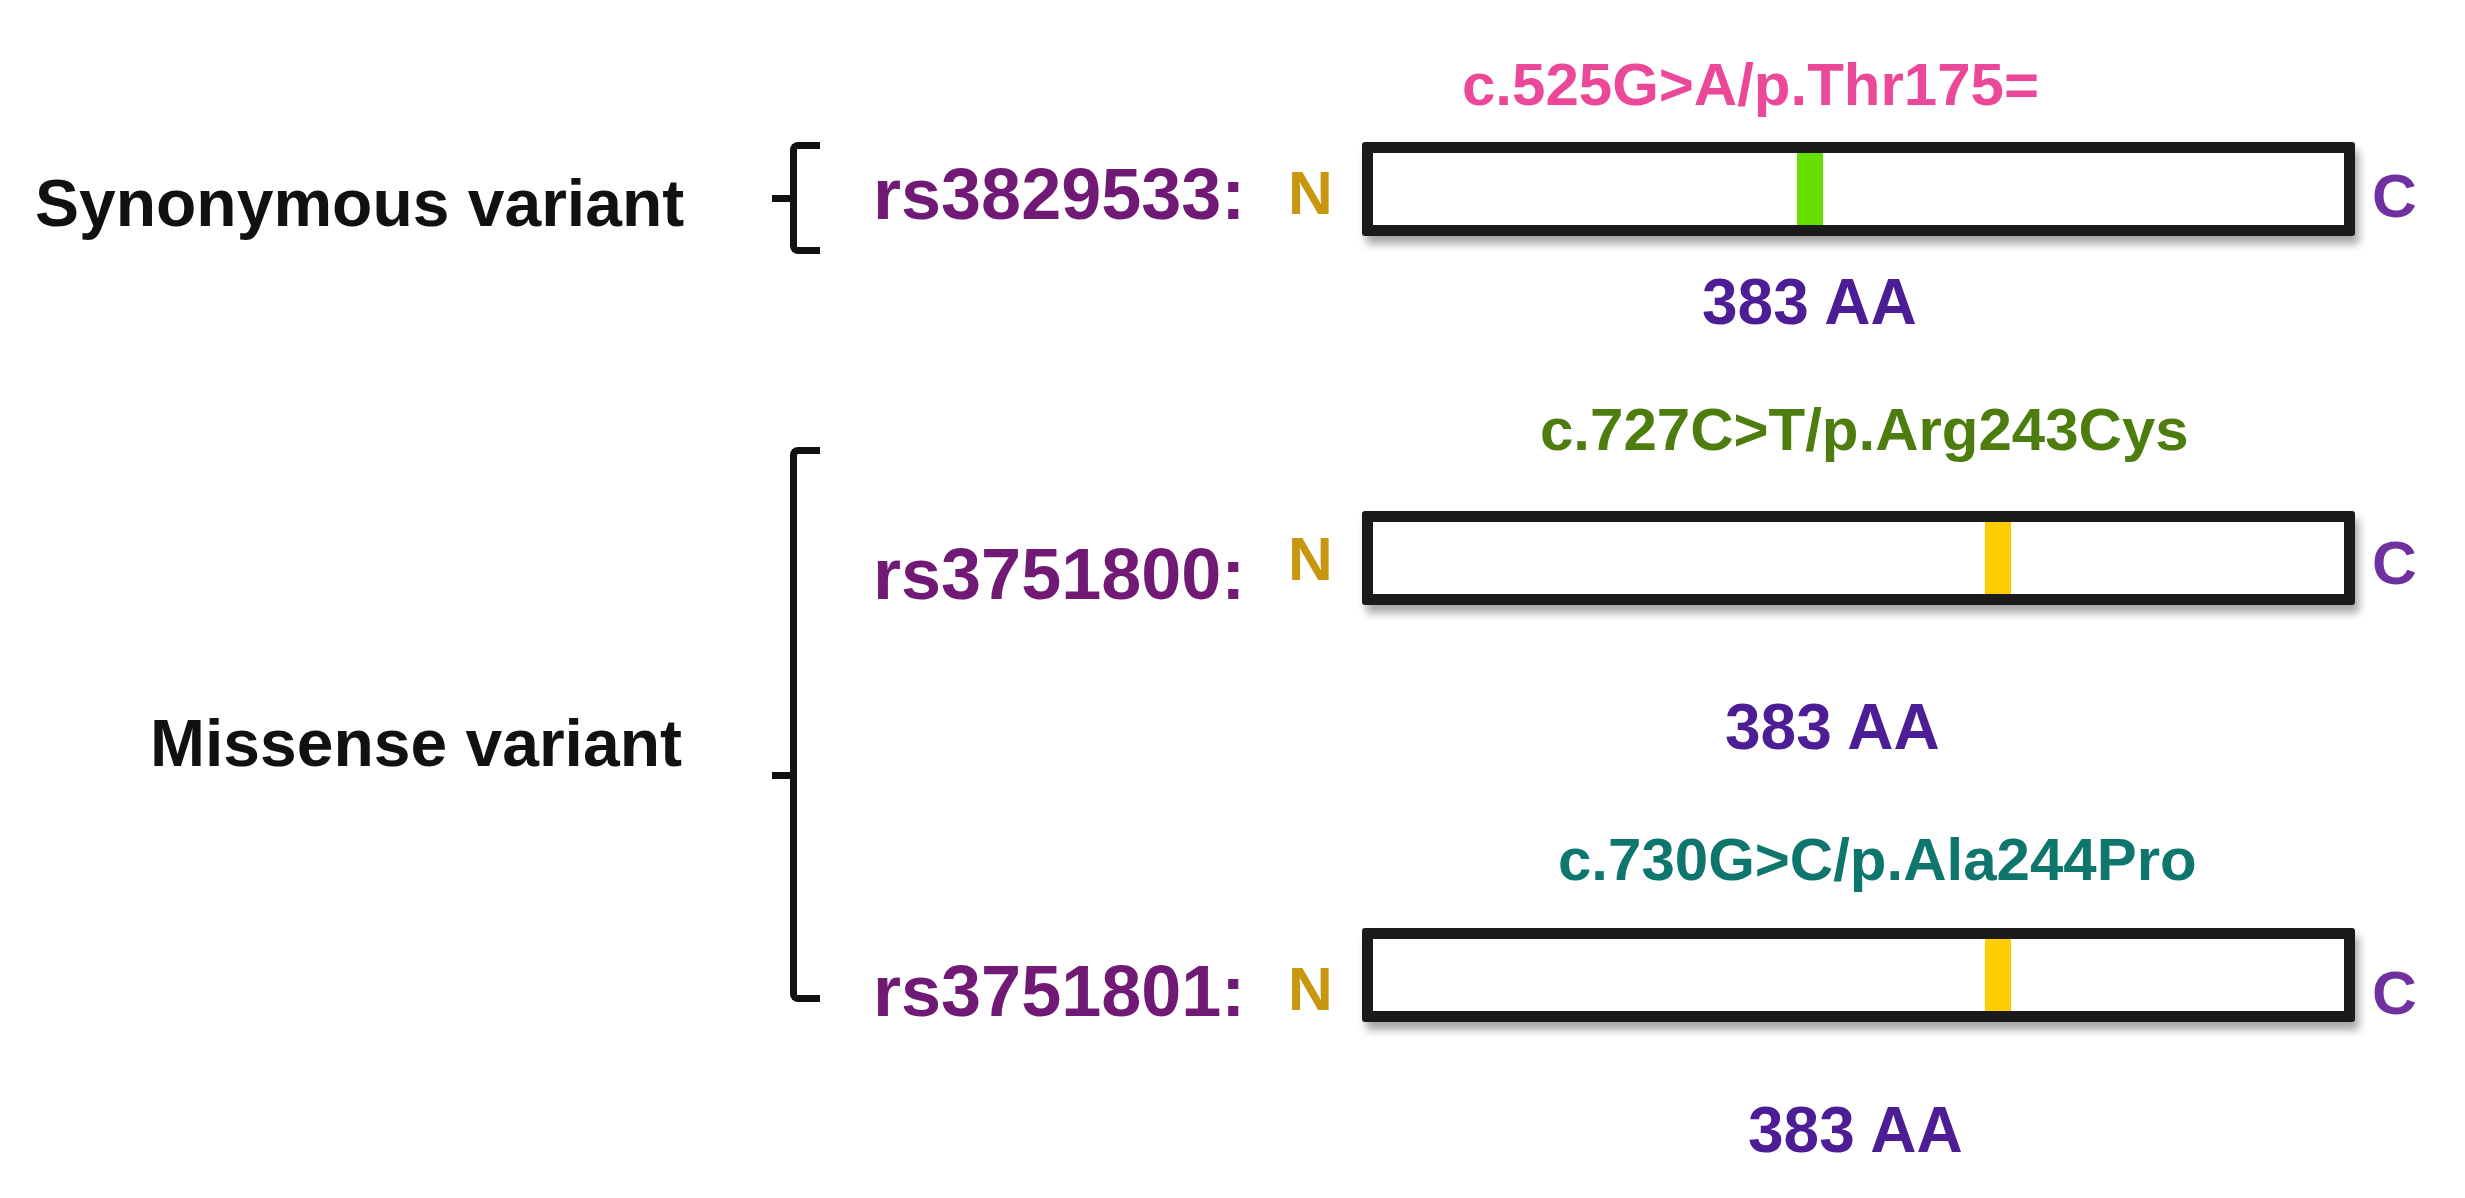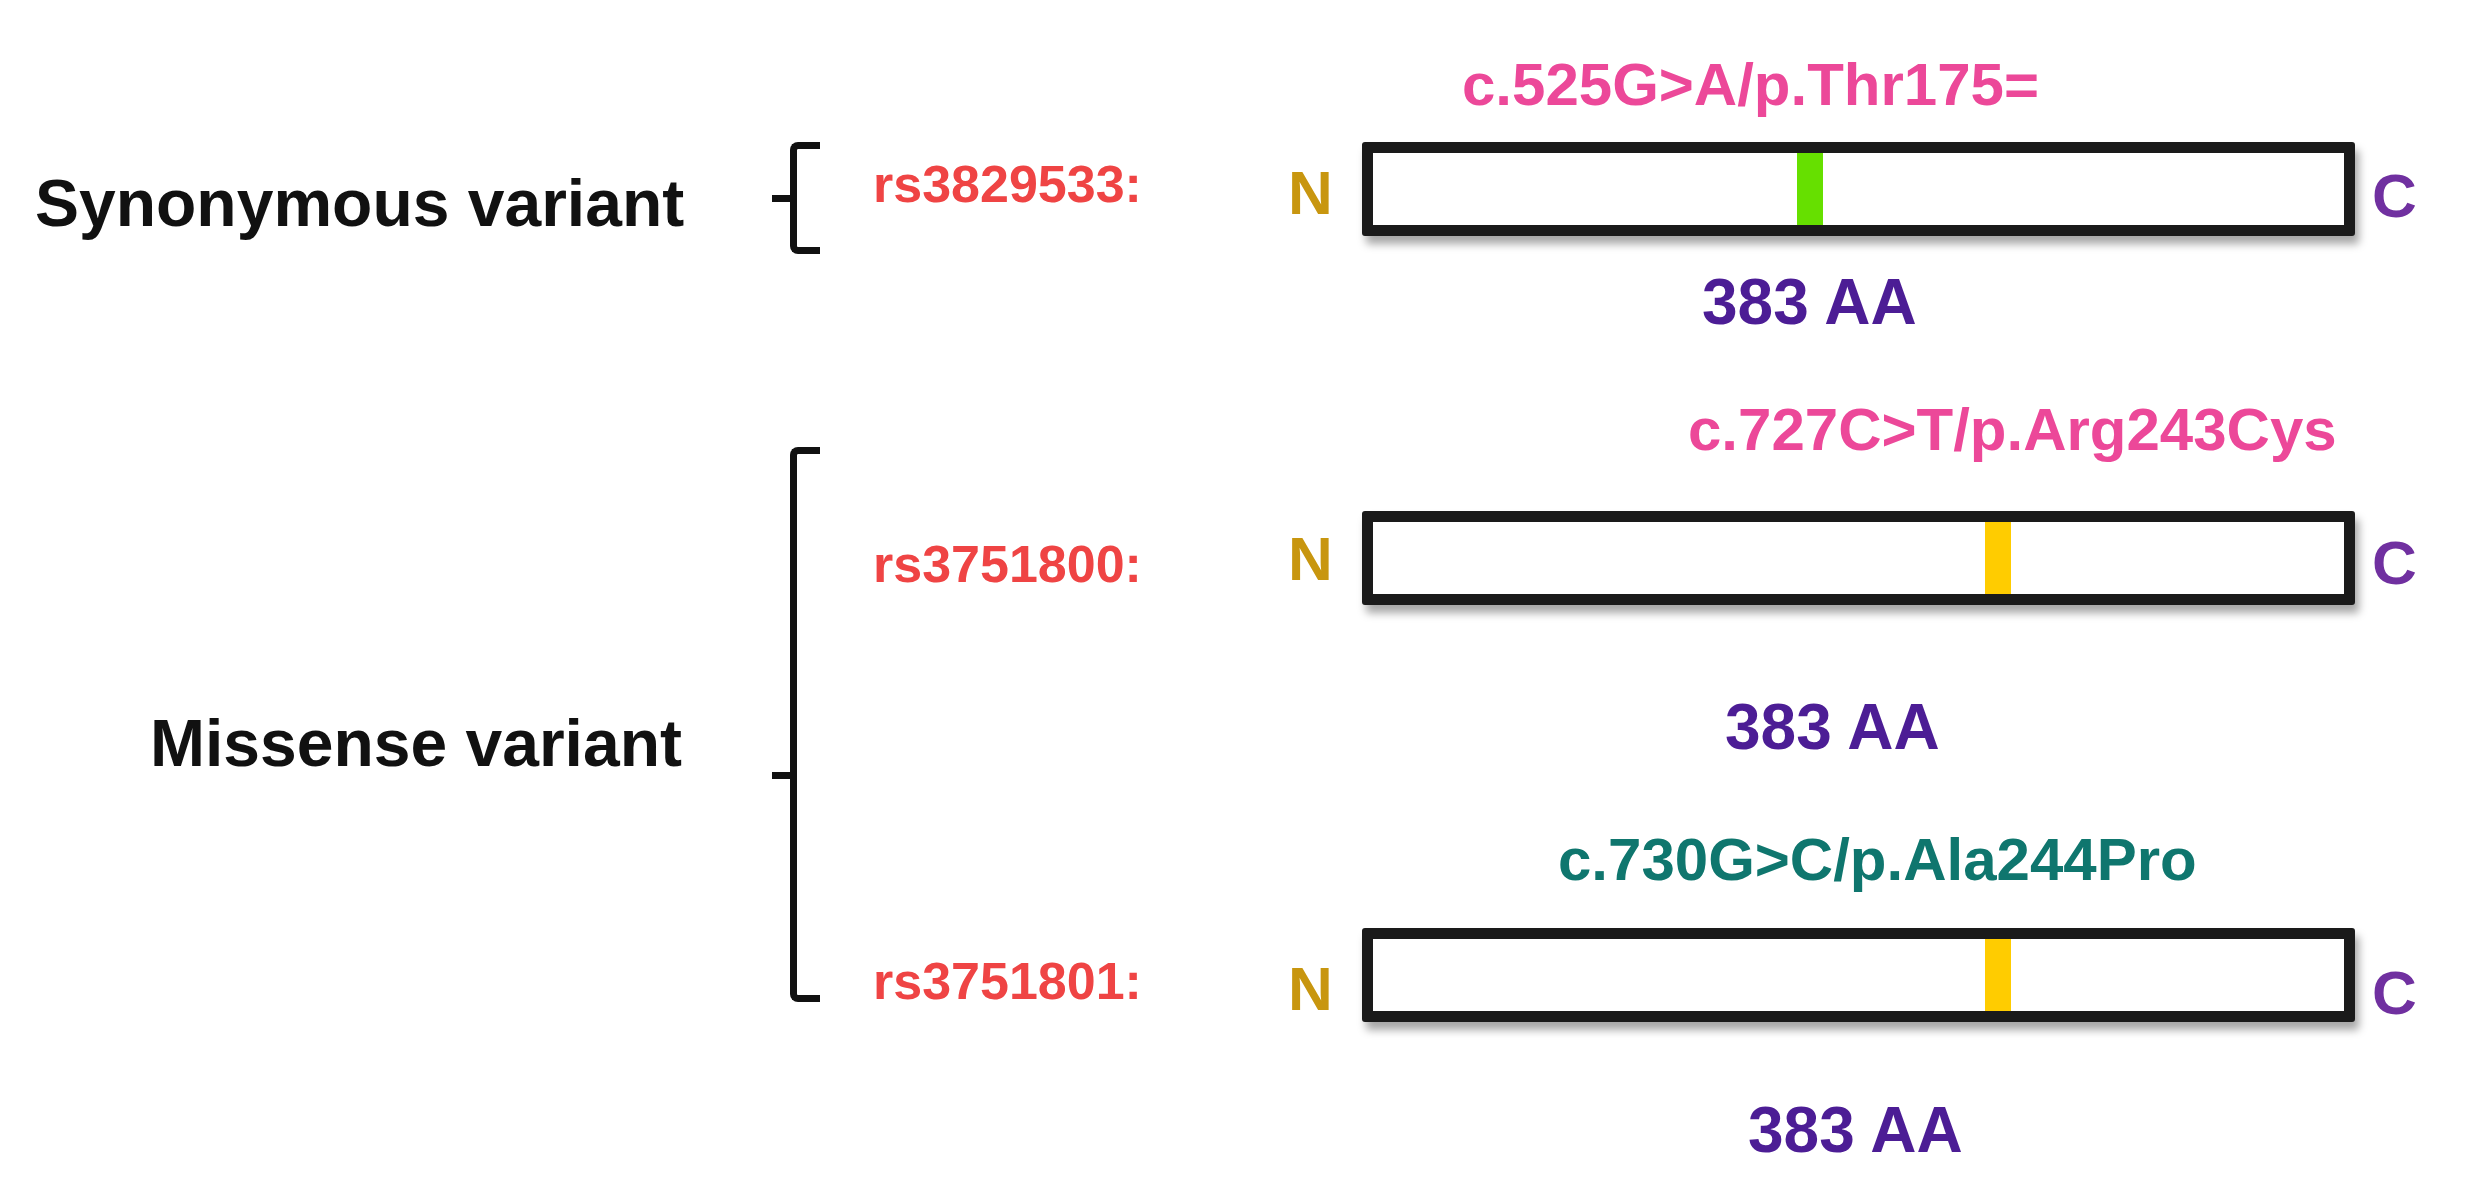--- a/index.html
+++ b/index.html
@@ -1,19 +1,19 @@
 <!DOCTYPE html>
 <html><head>
 <meta charset="utf-8">
 <style>
   html,body{margin:0;padding:0;background:#ffffff;}
   body{width:2465px;height:1198px;position:relative;overflow:hidden;font-family:"Liberation Sans","DejaVu Sans",sans-serif;font-weight:bold;}
   .abs{position:absolute;white-space:nowrap;}
   .group-label{font-size:66px;color:#111;line-height:1;}
-  .rs{font-size:52px;color:#ef4444;line-height:1;}
+  .rs{font-size:72px;color:#701a75;line-height:1;}
   .term-n{font-size:62px;color:#c8960f;line-height:1;}
   .term-c{font-size:62px;color:#7030a0;line-height:1;}
   .aa{font-size:64px;color:#4c1d95;line-height:1;}
   .hgvs{font-size:60px;line-height:1;}
   .bar{position:absolute;box-sizing:border-box;border:11px solid #1a1a1a;background:#fff;border-radius:3px;box-shadow:4px 8px 8px rgba(0,0,0,0.35);}
   .marker{position:absolute;top:0;bottom:0;width:26px;}
   .bracket{position:absolute;box-sizing:border-box;border:7px solid #111;border-right:none;border-radius:8px 0 0 8px;}
   .tick{position:absolute;height:7px;background:#111;}
 </style>
 </head>
@@ -29,21 +29,21 @@
 
 <div class="abs hgvs" style="left:1462px;top:55px;color:#ec4899;">c.525G&gt;A/p.Thr175=</div>
 <div class="abs rs" style="left:873px;top:158px;">rs3829533:</div>
 <div class="abs term-n" style="left:1288px;top:162px;">N</div>
 <div class="bar" style="left:1362px;top:142px;width:993px;height:94px;">
   <div class="marker" style="left:424px;background:#66e000;"></div>
 </div>
 <div class="abs term-c" style="left:2372px;top:165px;">C</div>
 <div class="abs aa" style="left:1702px;top:270px;">383 AA</div>
 
-<div class="abs hgvs" style="left:1688px;top:400px;color:#ec4899;">c.727C&gt;T/p.Arg243Cys</div>
+<div class="abs hgvs" style="left:1540px;top:400px;color:#4d7c0f;">c.727C&gt;T/p.Arg243Cys</div>
 <div class="abs rs" style="left:873px;top:538px;">rs3751800:</div>
 <div class="abs term-n" style="left:1288px;top:528px;">N</div>
 <div class="bar" style="left:1362px;top:511px;width:993px;height:94px;">
   <div class="marker" style="left:612px;background:#ffcc00;"></div>
 </div>
 <div class="abs term-c" style="left:2372px;top:532px;">C</div>
 <div class="abs aa" style="left:1725px;top:695px;">383 AA</div>
 
 <div class="abs hgvs" style="left:1558px;top:830px;color:#0f766e;">c.730G&gt;C/p.Ala244Pro</div>
 <div class="abs rs" style="left:873px;top:955px;">rs3751801:</div>

